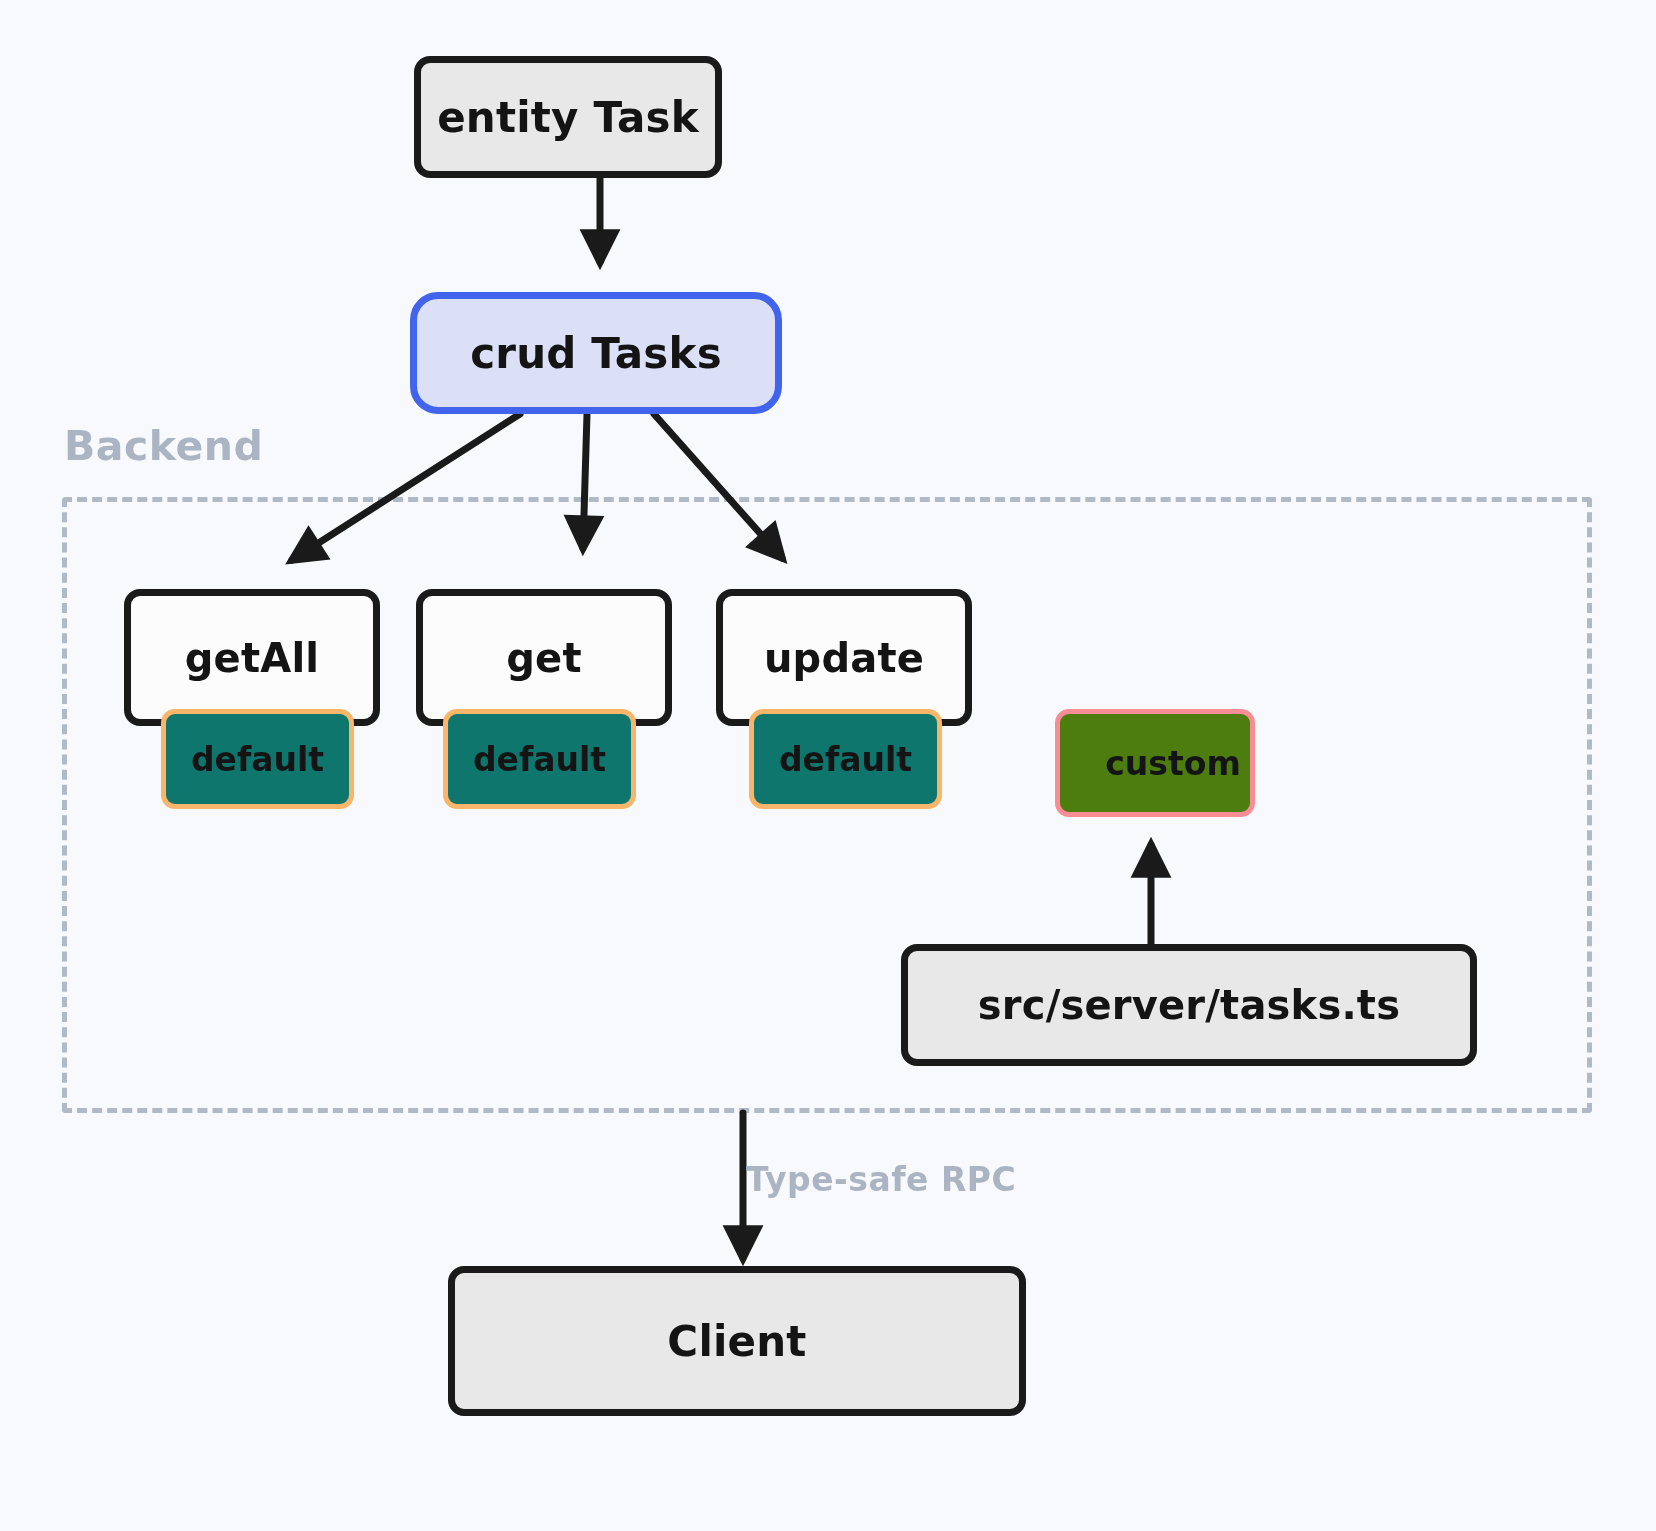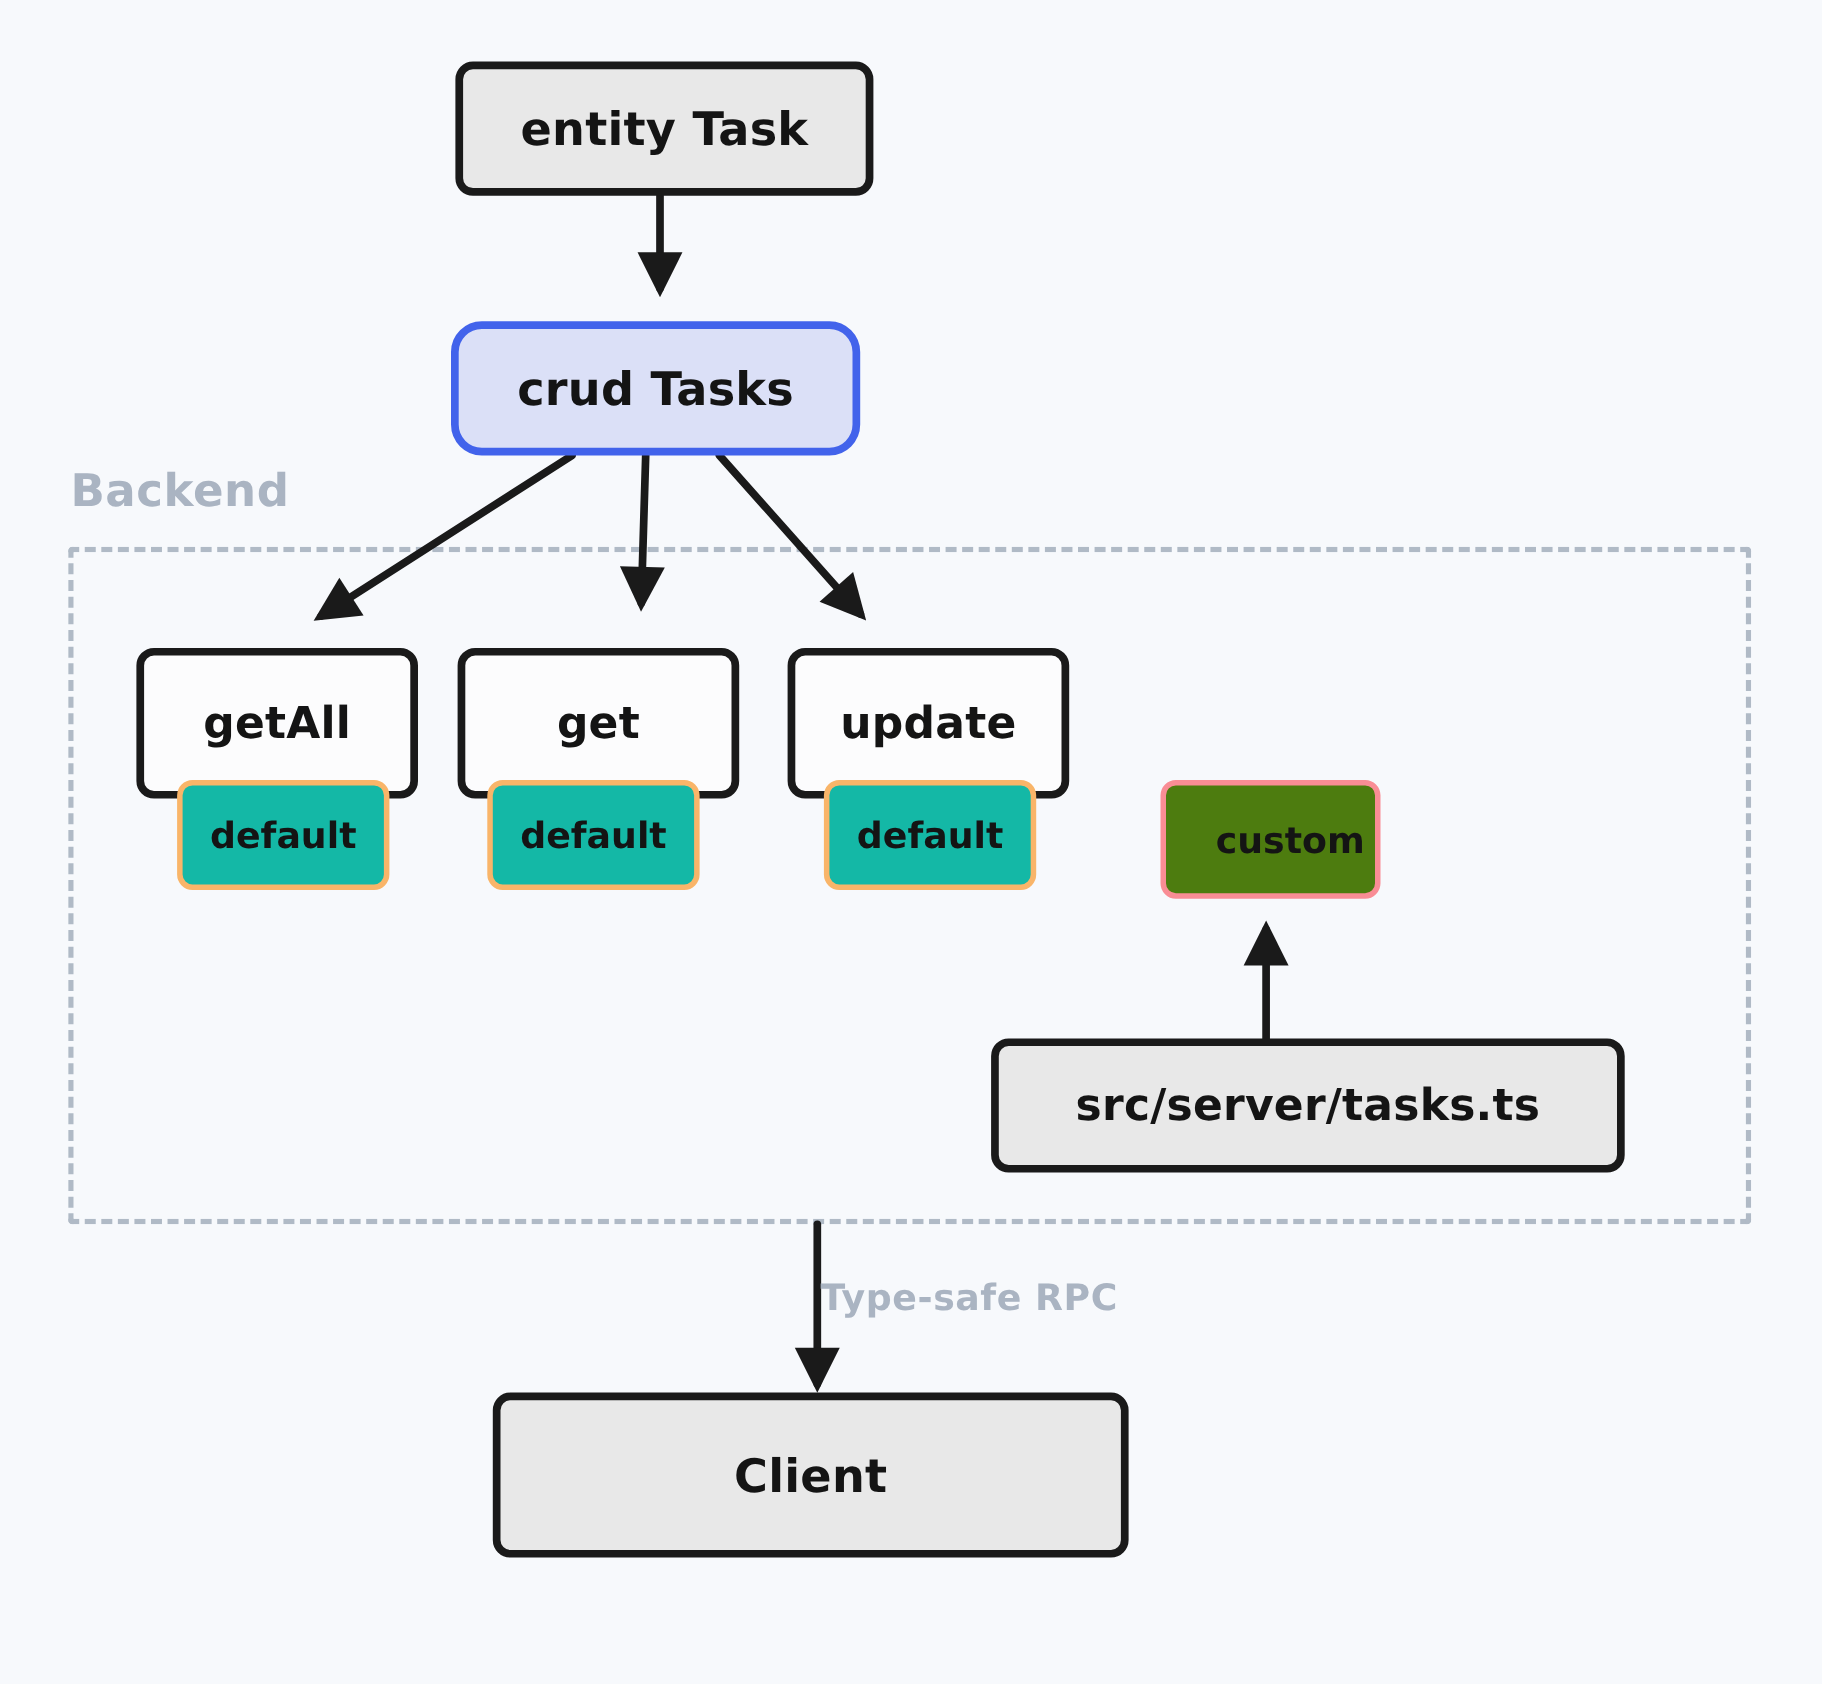--- a/index.html
+++ b/index.html
@@ -70,21 +70,21 @@
     display: flex;
     align-items: center;
     justify-content: center;
     border-radius: 14px;
     font-size: 33px;
     font-weight: 700;
     color: #141414;
     font-family: "DejaVu Sans", sans-serif;
   }
   .badge-default {
-    background: #14b8a6;
+    background: #0f766e;
     border: 5px solid #f9b569;
   }
   .badge-public {
     background: #d8f0dd;
     border: 5px solid #35c košík;
   }
   .badge-public {
     background: #d8f0dd;
     border: 5px solid #36c254;
   }
@@ -162,21 +162,21 @@
       <line x1="1151" y1="944" x2="1151" y2="845" stroke="#1a1a1a" stroke-width="7" stroke-linecap="round" marker-end="url(#ah)"></line>
     </g>
 
     <g>
       <line x1="743" y1="1113" x2="743" y2="1258" stroke="#1a1a1a" stroke-width="7" stroke-linecap="round" marker-end="url(#ah)"></line>
     </g>
   </svg>
 
   <div class="group-label" id="rpc-label">Type-safe RPC</div>
 
-  <div class="node node-gray z1" style="left:414px; top:56px; width:380px; height:122px;">entity Task</div>
+  <div class="node node-gray z1" style="left:414px; top:56px; width:308px; height:122px;">entity Task</div>
 
   <div class="node node-blue z1" style="left:410px; top:292px; width:372px; height:122px;">crud Tasks</div>
 
   <div class="node node-white z1" style="left:124px; top:589px; width:256px; height:137px;">getAll</div>
   <div class="badge badge-default z2" style="left:161px; top:709px; width:193px; height:100px;">default</div>
 
   <div class="node node-white z1" style="left:416px; top:589px; width:256px; height:137px;">get</div>
   <div class="badge badge-default z2" style="left:443px; top:709px; width:193px; height:100px;">default</div>
 
   <div class="node node-white z1" style="left:716px; top:589px; width:256px; height:137px;">update</div>

